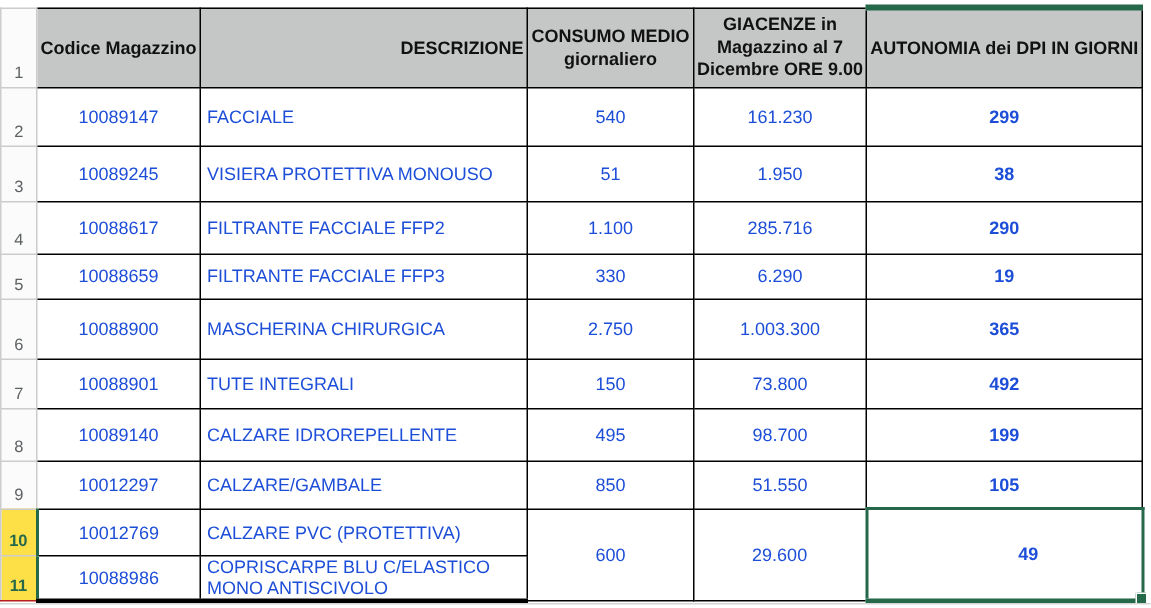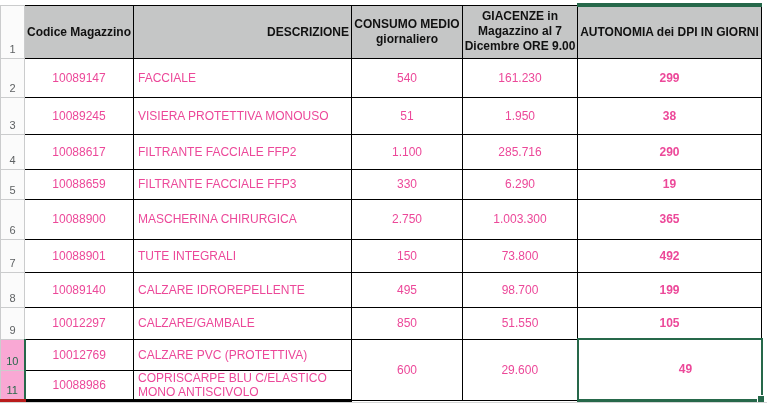--- a/index.html
+++ b/index.html
@@ -14,47 +14,47 @@
     font-family:"Liberation Sans",sans-serif;
   }
   .screen{position:relative;width:767px;height:405px;background:#fff;}
   table.sheet{
     position:absolute;left:0;top:3px;
     border-collapse:collapse;table-layout:fixed;
   }
   td,th{padding:0;margin:0;}
   .cell{
     border:1px solid var(--grid-black);
-    font-size:12px;color:#ec4899;
+    font-size:12px;color:#1d4ed8;
     text-align:center;vertical-align:middle;
     line-height:14px;
   }
   th.cell{
     background:var(--hdr-fill);
     font-weight:bold;color:#111;
   }
   .desc{text-align:left;padding-left:4px;padding-right:2px;}
   th.desc{padding-left:4px;text-align:right;}
   .multiline{white-space:pre-line;line-height:15px;}
   .nowrap{white-space:nowrap;}
   .bold{font-weight:bold;}
   .rowhdr{
     background:#FBFBFB;
     border:1px solid var(--rowhdr-line);
     font-size:11px;color:#5E6163;
     text-align:center;vertical-align:bottom;
     padding-bottom:3px;line-height:11px;
   }
   .rowhdr.sel{
-    background:#f9a8d4;color:var(--green);font-weight:normal;
+    background:#fde047;color:var(--green);font-weight:bold;
     border-right:2px solid var(--green);
     margin-left:17px;
   }
   tr.last .cell{border-bottom:3px solid var(--grid-black);}
-  tr.last .rowhdr{border-bottom:3px solid #b91c1c;}
+  tr.last .rowhdr{border-bottom:1px solid #b91c1c;}
   th.autonomia-hdr{border-top:4px solid var(--green);}
   td.selected{
     border:2px solid var(--green);
     border-bottom:3px solid var(--green);
     padding-left:32px;
   }
   .fill-handle{
     position:absolute;left:757px;top:395px;width:7px;height:7px;
     background:var(--green);
     border-top:1px solid #fff;border-left:1px solid #fff;

